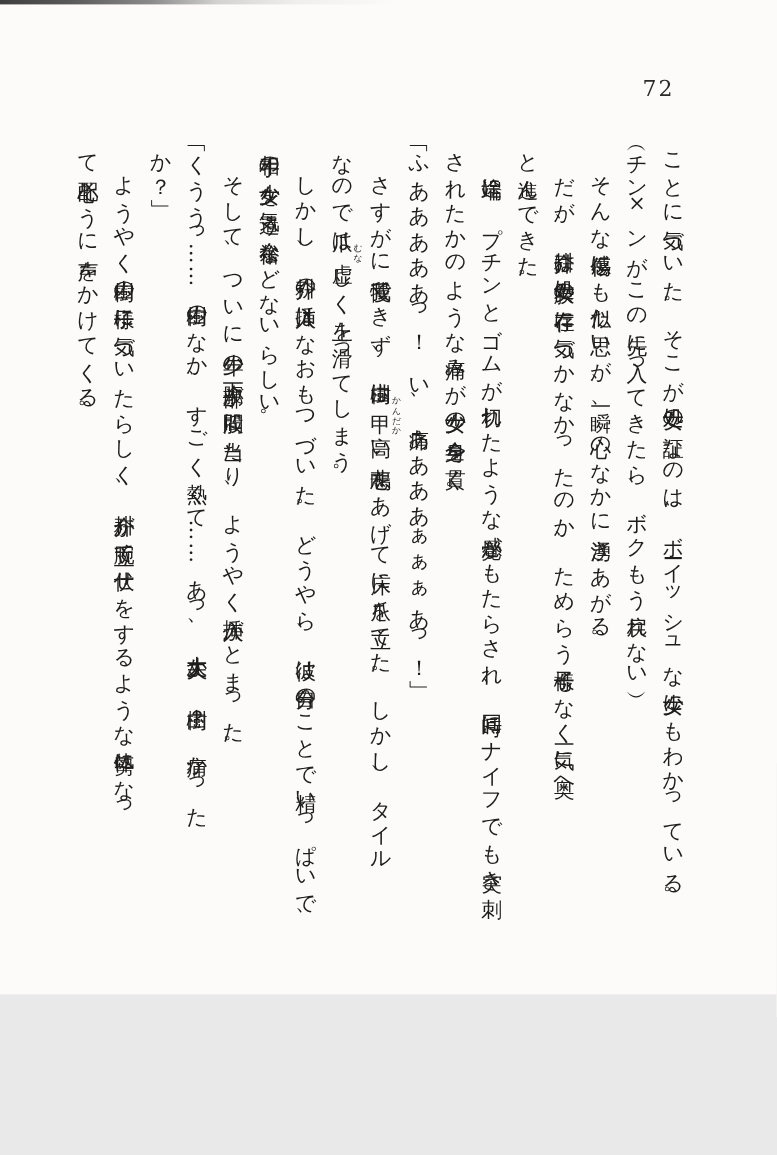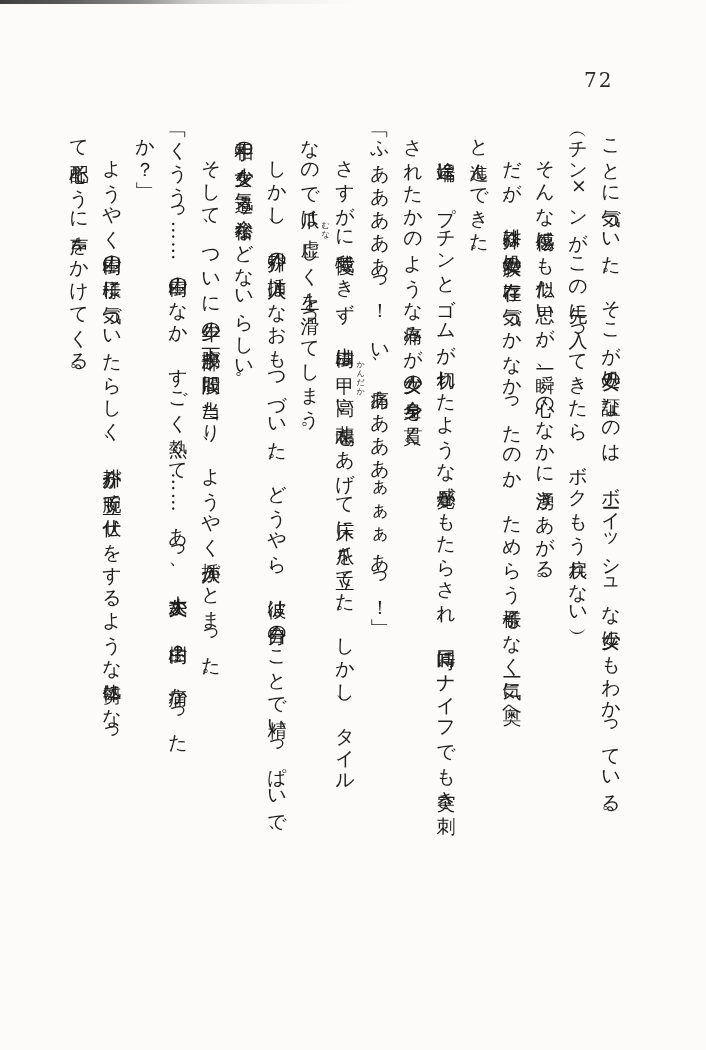--- a/index.html
+++ b/index.html
@@ -7,21 +7,21 @@
     padding: 0;
   }
   body {
     width: 706px;
     height: 1050px;
     background: #e9e9e9;
   }
   .page {
     position: relative;
     width: 706px;
-    height: 1050px;
+    height: 904px;
     background: #fcfbf9;
     overflow: hidden;
     font-family: "DejaVu Serif", "Liberation Serif", serif;
     color: #1d1d1d;
   }
   
   .scan-smudge {
     position: absolute;
     top: 0;
     left: 0;

